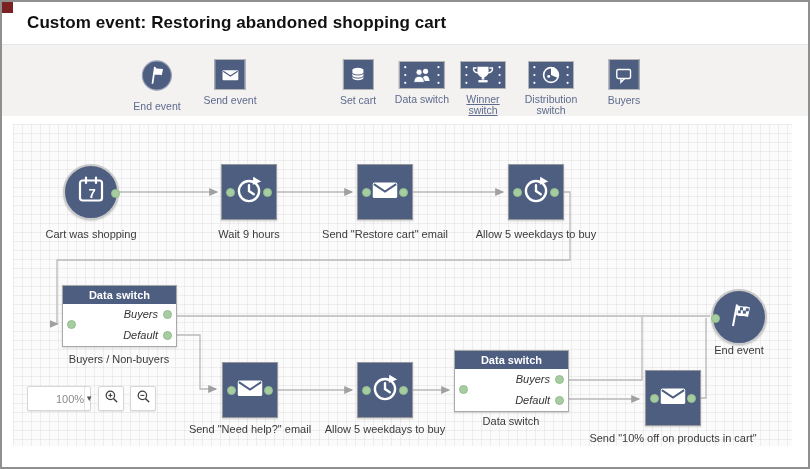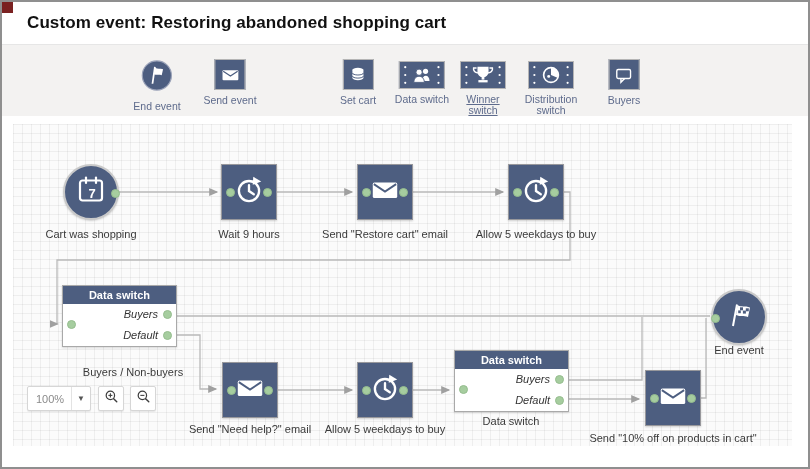--- a/index.html
+++ b/index.html
@@ -36,21 +36,21 @@
   .nlabel{position:absolute;transform:translateX(-50%);white-space:nowrap;font-size:11px;color:#3a3a3a;}
 
   .switchbox{position:absolute;width:115px;background:#fff;border:1px solid #a9a9a9;box-shadow:0 1px 2px rgba(0,0,0,.15);box-sizing:border-box;cursor:pointer;}
   .switchbox .hdr{height:18px;background:#4d5e80;color:#fff;font-size:11px;font-weight:700;text-align:center;line-height:18px;}
   .switchbox .row{position:relative;height:21px;line-height:21px;font-size:11px;color:#333;text-align:right;padding-right:18px;font-style:italic;}
   .switchbox .row .port{right:4px;top:6px;}
 
   
   .zoomctl{position:absolute;left:25px;top:270px;display:flex;align-items:center;}
   .zoom-select{width:62px;height:23px;background:#fff;border:1px solid #d6d6d6;border-radius:2px;box-shadow:0 1px 1px rgba(0,0,0,.08);display:flex;align-items:center;cursor:pointer;}
-  .zoom-select .zval{flex:1;font-size:11px;color:#8a8a8a;padding-left:8px;}
+  .zoom-select .zval{flex:1;font-size:11px;color:#8a8a8a;padding-left:8px;margin-left:20px;}
   .zoom-select .caret{width:18px;height:100%;border-left:1px solid #e3e3e3;display:flex;align-items:center;justify-content:center;font-size:8px;color:#555;}
   .zbtn{width:24px;height:23px;background:#fff;border:1px solid #d6d6d6;border-radius:2px;box-shadow:0 1px 1px rgba(0,0,0,.08);display:flex;align-items:center;justify-content:center;cursor:pointer;}
   .zbtn.in{margin-left:7px;} .zbtn.out{margin-left:6px;}
 </style>
 </head>
 <body>
 
 <div class="frame">
   <div class="corner-marker"></div>
   <div class="stage">
@@ -245,21 +245,21 @@
         <div class="row">
           <span>Buyers</span>
           <span class="port"></span>
         </div>
         <div class="row">
           <span>Default</span>
           <span class="port"></span>
         </div>
         <span class="port" style="left:4px;top:34px;"></span>
       </div>
-      <div class="nlabel" style="left:117px;top:250px;margin-left:14px;">Buyers / Non-buyers</div>
+      <div class="nlabel" style="left:117px;top:237px;">Buyers / Non-buyers</div>
 
       <div class="node sq" style="left:220px;top:246px;">
         <span>
           <svg width="34" height="34" viewBox="0 0 32 32">
             <rect x="4.5" y="9" width="23" height="14.5" rx="1.5" fill="#fff"></rect>
             <path d="M5.5 10.5 L16 17.5 L26.5 10.5" fill="none" stroke="#4d5e80" stroke-width="1.8"></path>
           </svg>
         </span>
         <span class="port" style="left:4px;top:23px;"></span>
         <span class="port" style="right:4px;top:23px;"></span>

